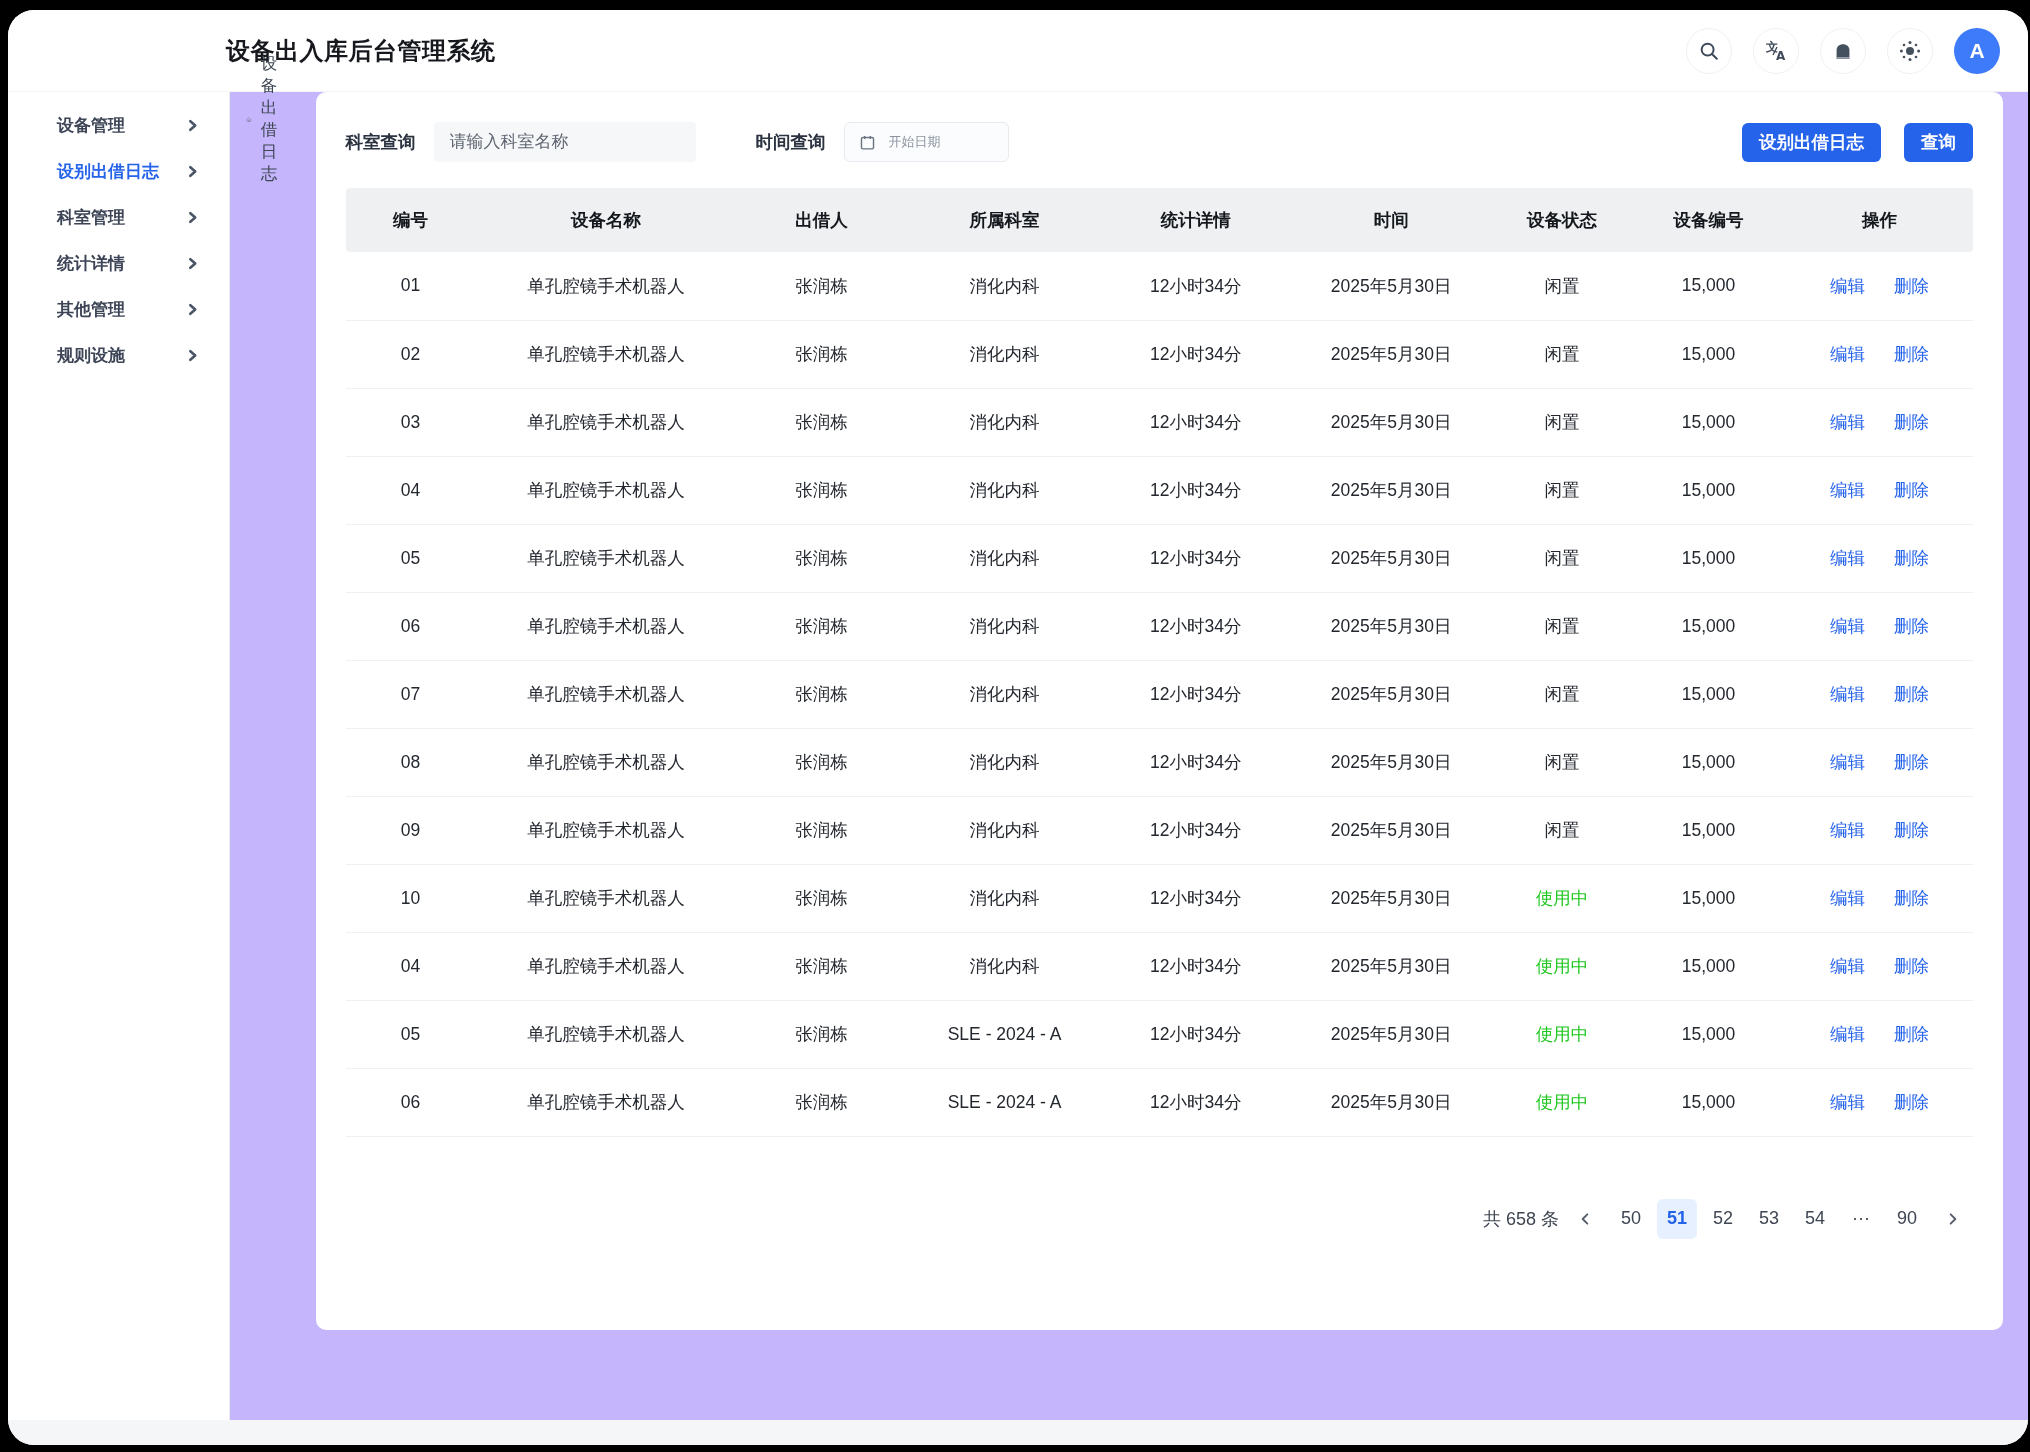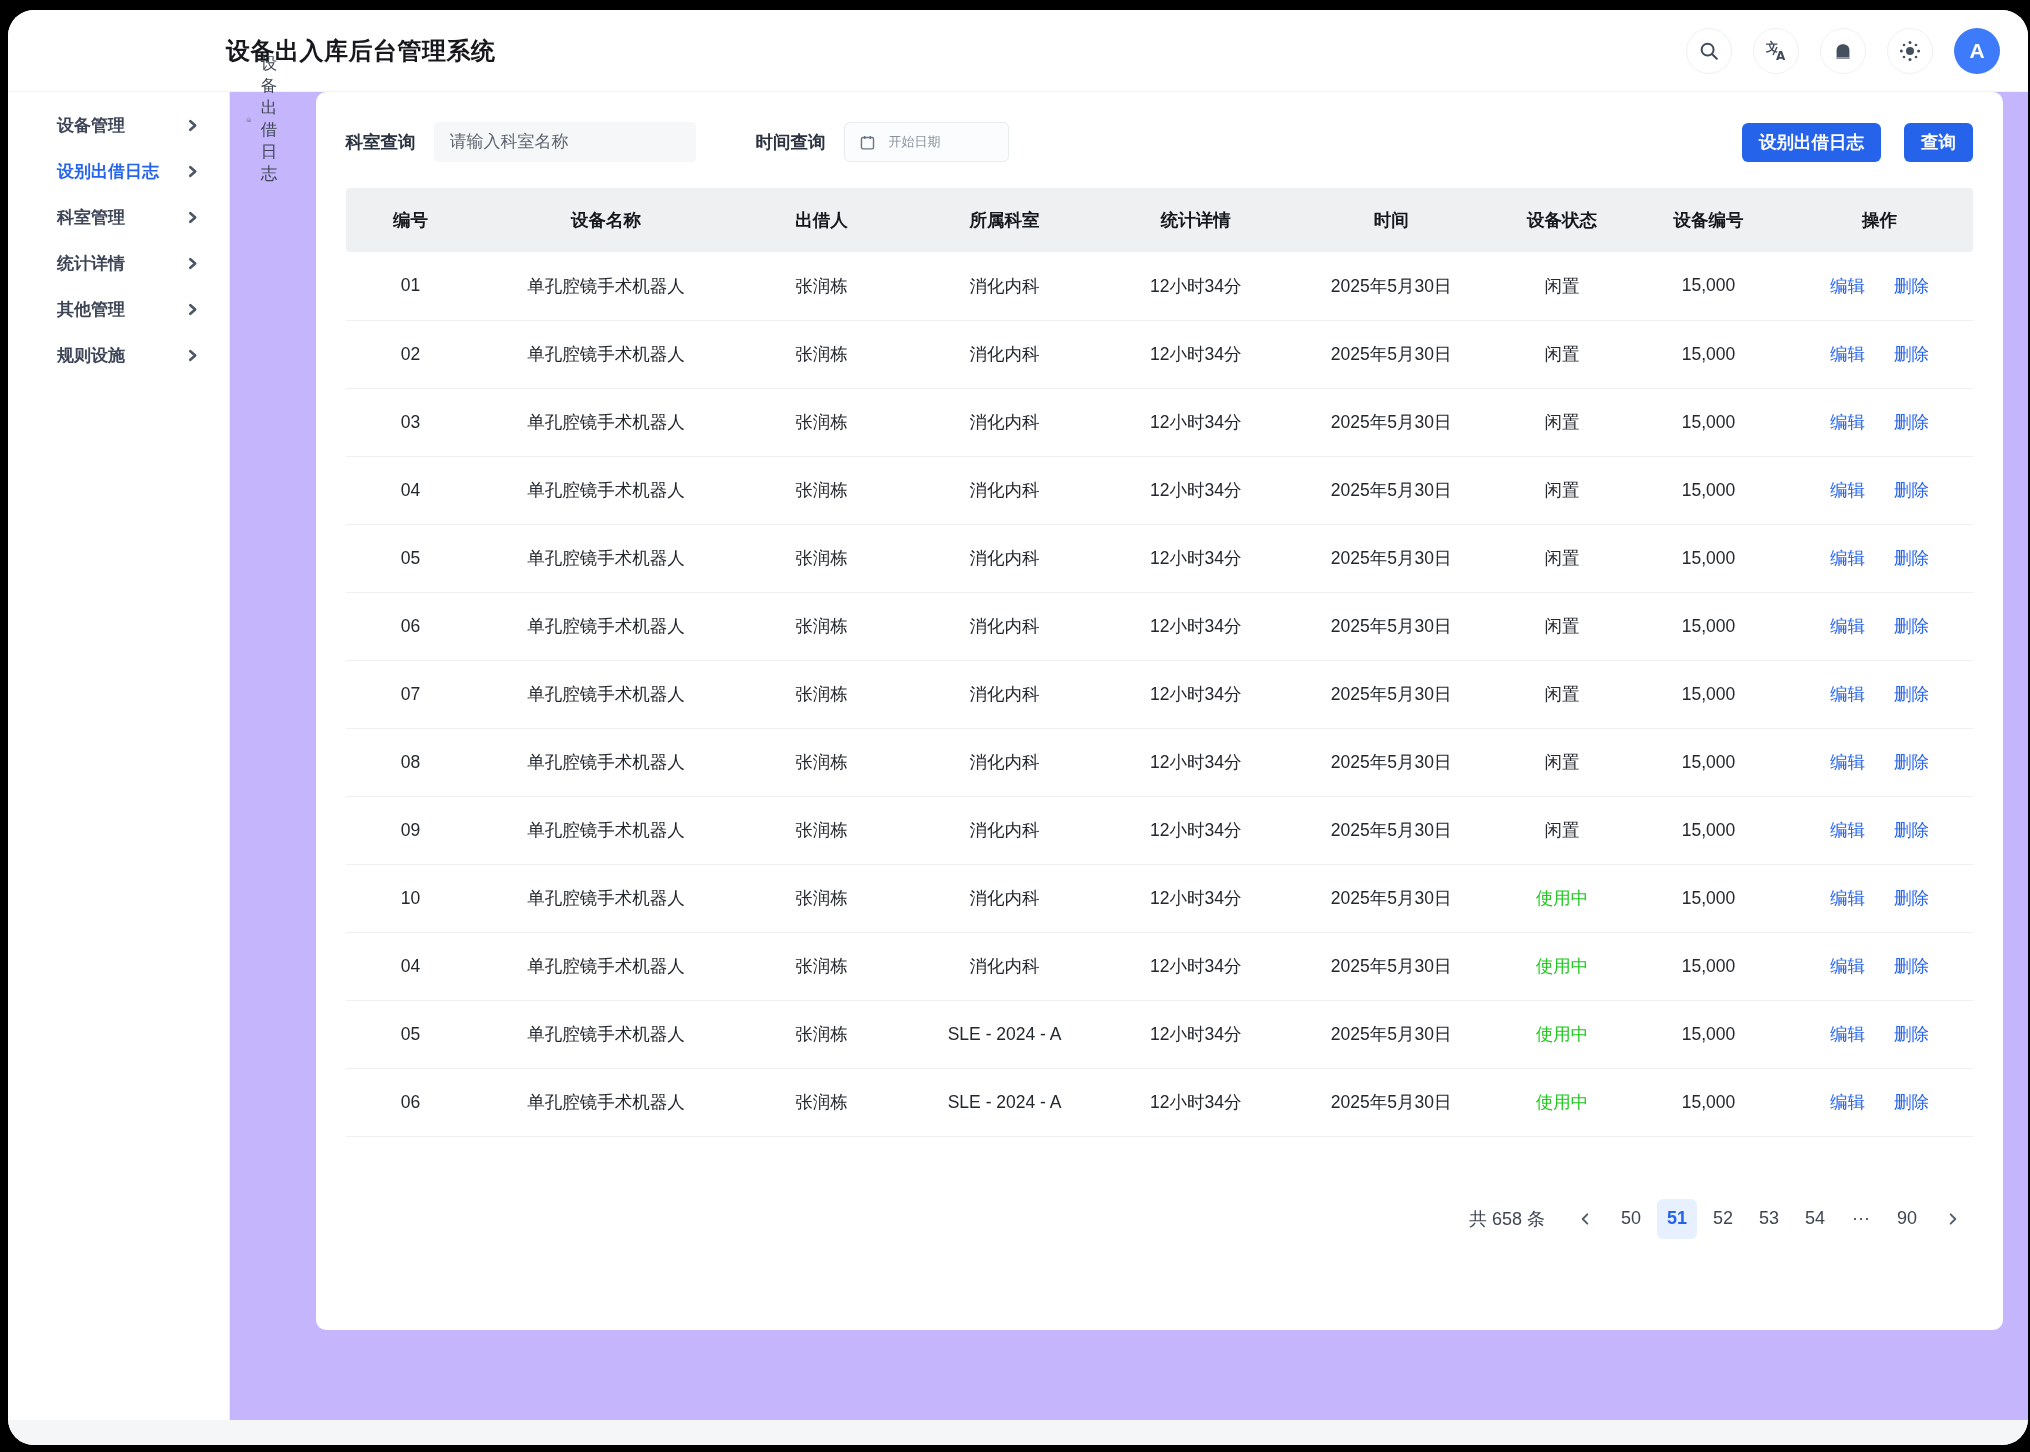--- a/index.html
+++ b/index.html
@@ -107,21 +107,21 @@
   .c-status.green { color:#1fc71f; }
   .c-ops a { color:#2563eb; text-decoration:none; cursor:pointer; }
   .c-ops a + a { margin-left:29px; }
   .col0{width:8%} .col1{width:16%} .col2{width:10.5%} .col3{width:12%}
   .col4{width:11.5%} .col5{width:12.5%} .col6{width:8.5%} .col7{width:9.5%} .col8{width:11.5%}
   
   .pagination {
     margin-top:62px; display:flex; align-items:center; justify-content:flex-end;
     gap:6px; color:#3f4652; font-size:18px;
   }
-  .page-total { margin-right:14px; }
+  .page-total { }
   .page-btn {
     min-width:40px; height:40px; border-radius:6px;
     display:flex; align-items:center; justify-content:center;
     cursor:pointer; color:#3f4652; padding:0 6px;
   }
   .page-btn.active { background:#e7f0fe; color:#2563eb; font-weight:600; }
   .page-arrow { color:#555e6b; }
   
   .bottom-strip { flex:0 0 25px; background:#f5f6f8; }
 </style>

